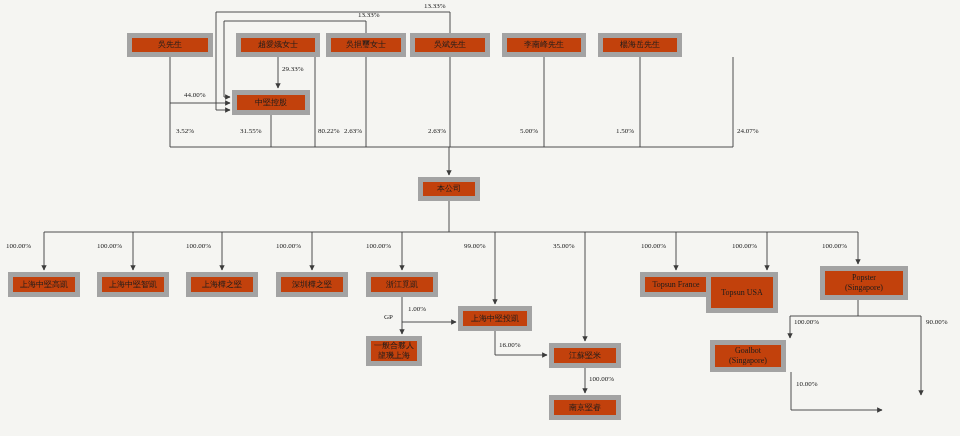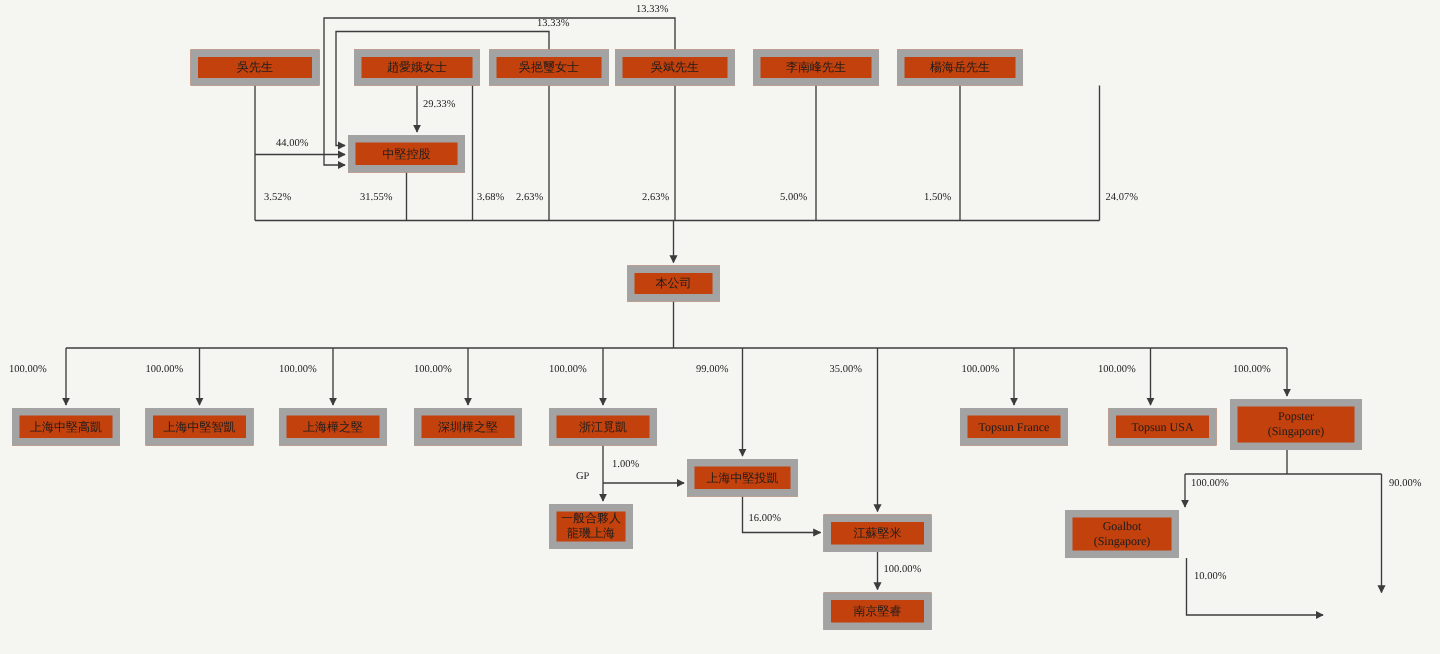--- a/index.html
+++ b/index.html
@@ -91,39 +91,39 @@
   <div class="node" style="left:232px;top:90px;width:78px;height:25px">中堅控股</div>
 
   <div class="node" style="left:418px;top:177px;width:62px;height:24px">本公司</div>
 
   <div class="node" style="left:97px;top:272px;width:72px;height:25px">上海中堅智凱</div>
   <div class="node" style="left:8px;top:272px;width:72px;height:25px">上海中堅高凱</div>
   <div class="node" style="left:186px;top:272px;width:72px;height:25px">上海樺之堅</div>
   <div class="node" style="left:276px;top:272px;width:72px;height:25px">深圳樺之堅</div>
   <div class="node" style="left:366px;top:272px;width:72px;height:25px">浙江覓凱</div>
   <div class="node" style="left:640px;top:272px;width:72px;height:25px">Topsun France</div>
-  <div class="node" style="left:739px;top:272px;width:72px;height:25px">Topsun USA</div>
+  <div class="node" style="left:706px;top:272px;width:72px;height:41px">Topsun USA</div>
   <div class="node" style="left:820px;top:266px;width:88px;height:34px">Popster
 (Singapore)</div>
 
   <div class="node" style="left:458px;top:306px;width:74px;height:25px">上海中堅投凱</div>
   <div class="node" style="left:366px;top:336px;width:56px;height:30px">一般合夥人
 龍璣上海</div>
   <div class="node" style="left:549px;top:343px;width:72px;height:25px">江蘇堅米</div>
   <div class="node" style="left:549px;top:395px;width:72px;height:25px">南京堅睿</div>
   <div class="node" style="left:710px;top:340px;width:76px;height:32px">Goalbot
 (Singapore)</div>
 
   <span class="pct" style="left:424px;top:3px">13.33%</span>
   <span class="pct" style="left:358px;top:12px">13.33%</span>
   <span class="pct" style="left:282px;top:66px">29.33%</span>
   <span class="pct" style="left:184px;top:92px">44.00%</span>
   <span class="pct" style="left:176px;top:128px">3.52%</span>
   <span class="pct" style="left:240px;top:128px">31.55%</span>
-  <span class="pct" style="left:318px;top:128px">3.68%</span>
+  <span class="pct" style="left:318px;top:128px">80.22%</span>
   <span class="pct" style="left:344px;top:128px">2.63%</span>
   <span class="pct" style="left:428px;top:128px">2.63%</span>
   <span class="pct" style="left:520px;top:128px">5.00%</span>
   <span class="pct" style="left:616px;top:128px">1.50%</span>
   <span class="pct" style="left:737px;top:128px">24.07%</span>
 
   <span class="pct" style="left:6px;top:243px">100.00%</span>
   <span class="pct" style="left:97px;top:243px">100.00%</span>
   <span class="pct" style="left:186px;top:243px">100.00%</span>
   <span class="pct" style="left:276px;top:243px">100.00%</span>

